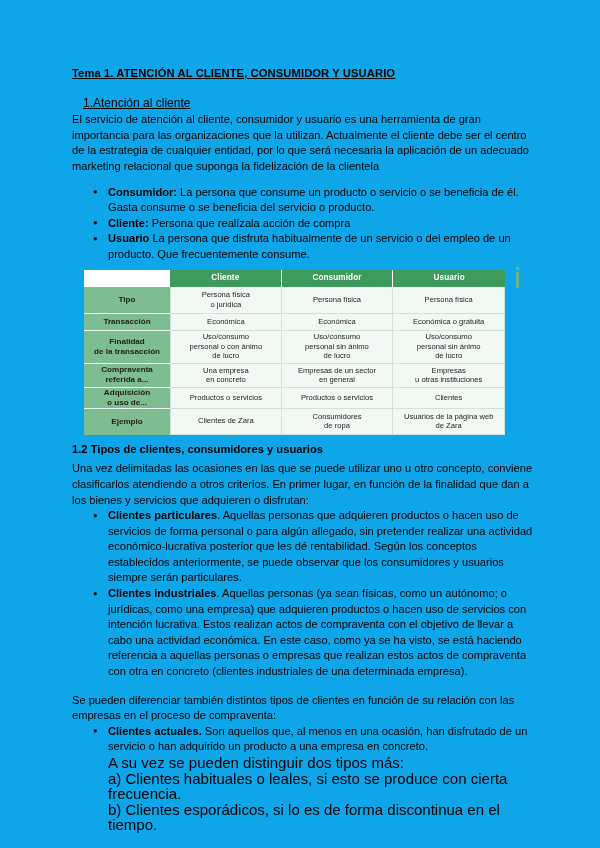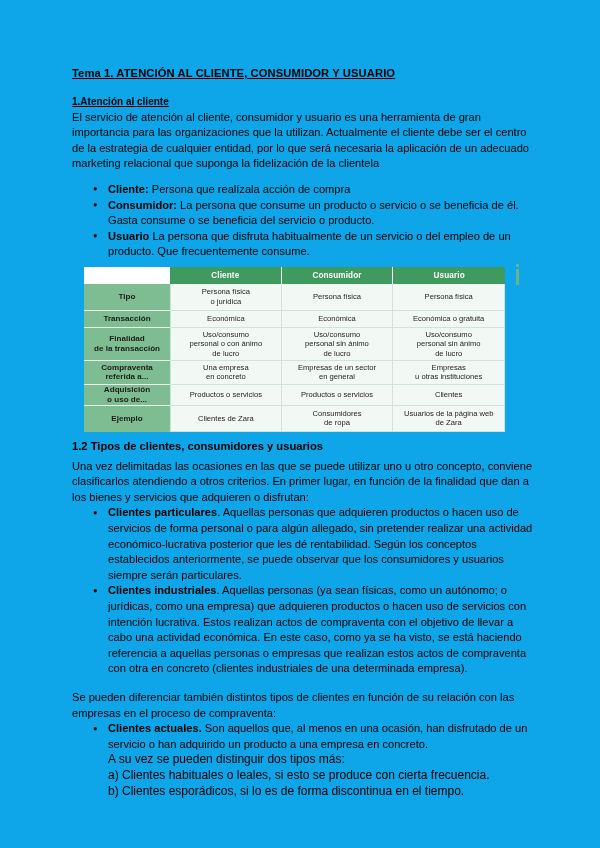--- a/index.html
+++ b/index.html
@@ -28,24 +28,24 @@
   
   .doc-title {
     font-size: 11.2px;
     font-weight: bold;
     text-decoration: underline;
     letter-spacing: 0.1px;
     margin: 0 0 14px 0;
     line-height: 1.35;
   }
   .sec-head {
-    font-size: 10px;
-    font-weight: bold;
+    font-size: 12px;
+    font-weight: normal;
     text-decoration: underline;
-    margin: 0 0 1px 0;
+    margin: 0 0 1px 11px;
     line-height: 1.35;
   }
   .sec-head-plain {
     font-size: 11.2px;
     font-weight: bold;
     text-decoration: none;
     margin: 0 0 4px 0;
     line-height: 1.4;
   }
   p.body {
@@ -74,21 +74,21 @@
     content: "\25CF";
     position: absolute;
     left: 21px;
     top: -0.5px;
     font-size: 7.5px;
     line-height: 16.5px;
     color: #000;
   }
   ul.bullets > li b { font-weight: bold; }
   .sub-line {
-    font-size: 12px;
+    font-size: 15px;
     line-height: 15.6px;
     margin: 0;
   }
 
   
   .table-wrap {
     position: relative;
     margin: 7px 0 7px 12px;
     width: 433px;
   }
@@ -183,22 +183,22 @@
 
   <h1 class="doc-title">Tema 1. ATENCIÓN AL CLIENTE, CONSUMIDOR Y USUARIO</h1>
 
   <h2 class="sec-head">1.Atención al cliente</h2>
 
   <p class="body">El servicio de atención al cliente, consumidor y usuario es una herramienta de gran importancia para las organizaciones que la utilizan. Actualmente el cliente debe ser el centro de la estrategia de cualquier entidad, por lo que será necesaria la aplicación de un adecuado marketing relacional que suponga la fidelización de la clientela</p>
 
   <div class="gap-sm"></div>
 
   <ul class="bullets">
+    <li><b>Consumidor:</b><span> La persona que consume un producto o servicio o se beneficia de él. Gasta consume o se beneficia del servicio o producto.</span></li>
     <li><b>Cliente:</b><span> Persona que realízala acción de compra</span></li>
-    <li><b>Consumidor:</b><span> La persona que consume un producto o servicio o se beneficia de él. Gasta consume o se beneficia del servicio o producto.</span></li>
     <li><b>Usuario</b><span> La persona que disfruta habitualmente de un servicio o del empleo de un producto. Que frecuentemente consume.</span></li>
   </ul>
 
   <div class="table-wrap">
     <table class="cmp">
       <thead>
         <tr>
           <th class="corner col-label"></th>
           <th class="hcell col-data">Cliente</th>
           <th class="hcell col-data">Consumidor</th>

